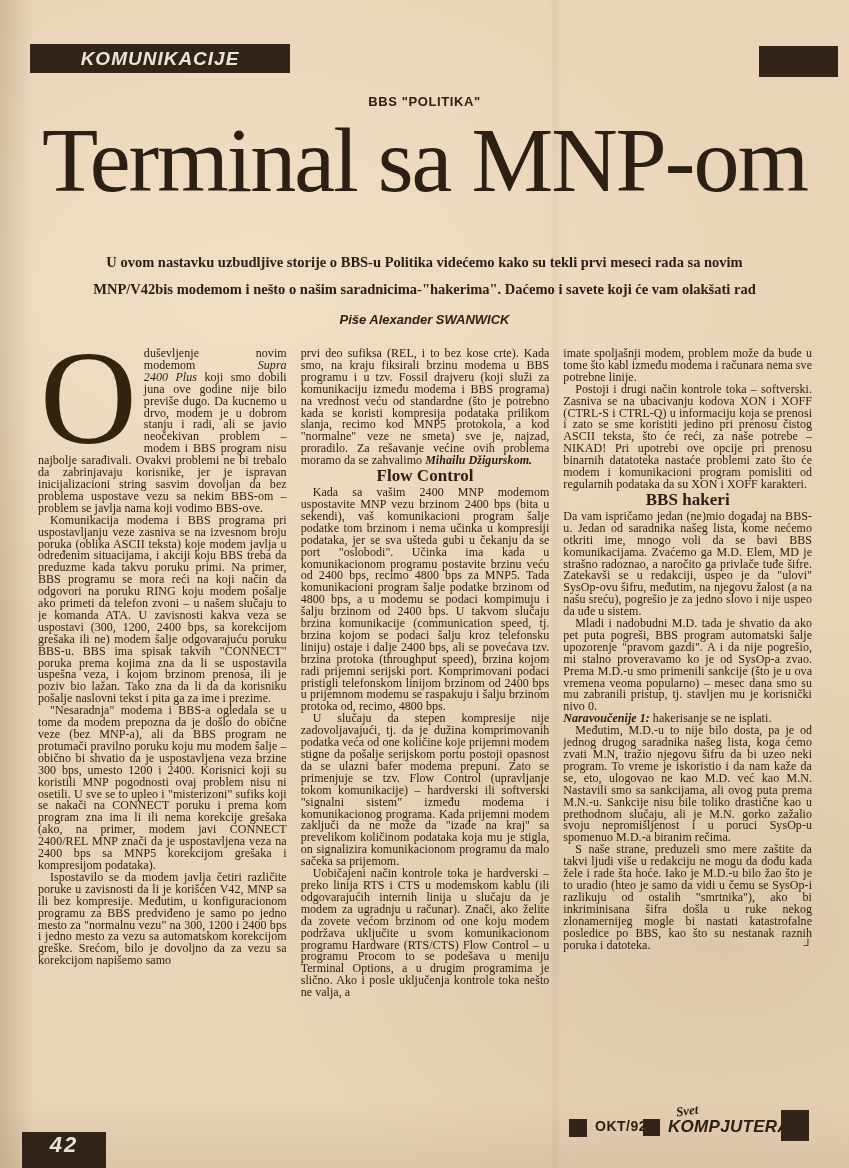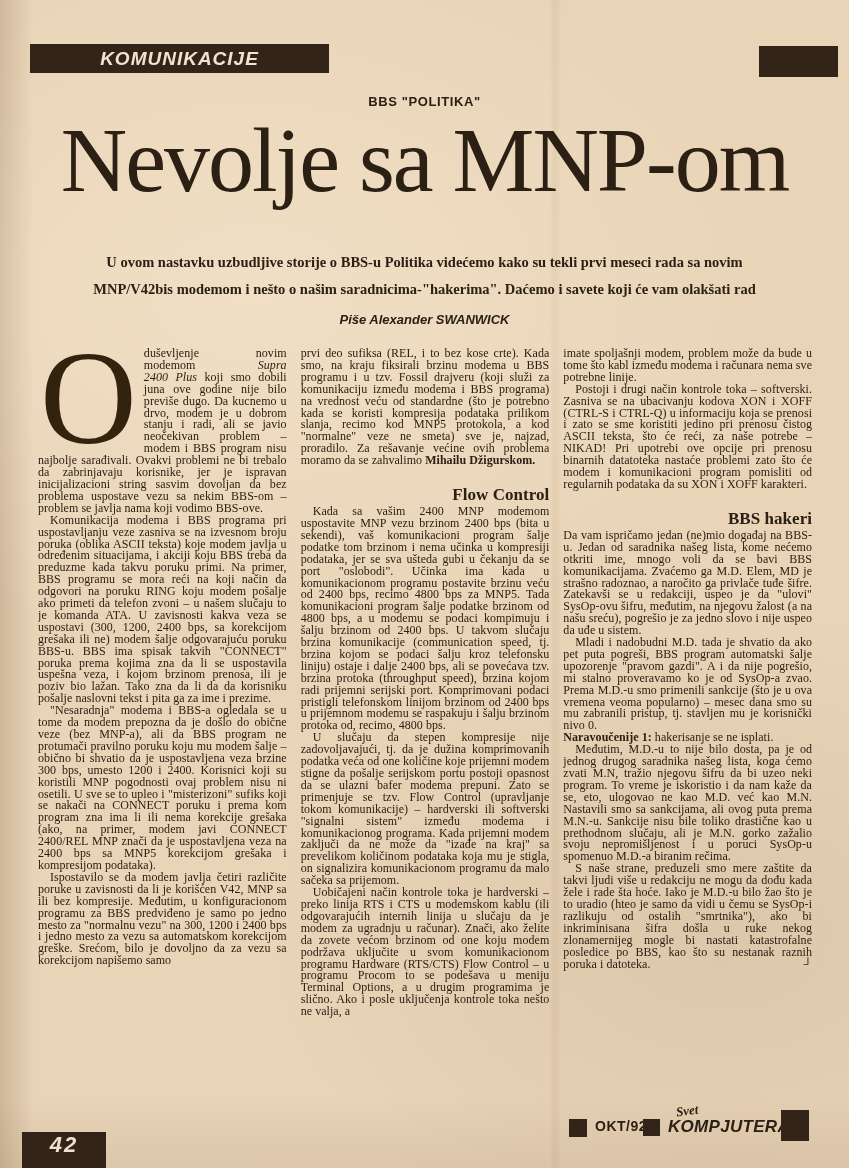--- a/index.html
+++ b/index.html
@@ -7,43 +7,43 @@
     position:relative;width:849px;height:1168px;overflow:hidden;
     background:
       radial-gradient(ellipse 900px 600px at 30% 25%, rgba(255,244,224,0.35), rgba(255,244,224,0) 60%),
       radial-gradient(ellipse 700px 500px at 85% 80%, rgba(120,85,55,0.10), rgba(120,85,55,0) 65%),
       linear-gradient(90deg, rgba(110,75,45,0.22) 0%, rgba(110,75,45,0) 4%),
       linear-gradient(90deg, rgba(110,75,45,0) 64.8%, rgba(110,75,45,0.08) 65.3%, rgba(110,75,45,0) 66.2%),
       linear-gradient(0deg, rgba(110,75,45,0.10) 0%, rgba(110,75,45,0) 6%),
       #e9d4b7;
     font-family:"Liberation Serif", serif;color:#2c2014;
   }
-  .section-bar{position:absolute;left:30px;top:44px;width:299px;height:29px;background:#33241a;
+  .section-bar{position:absolute;left:30px;top:44px;width:260px;height:29px;background:#33241a;
     display:flex;align-items:center;justify-content:center;}
   .section-bar span{font-family:"Liberation Sans", sans-serif;font-style:italic;font-weight:bold;
     font-size:19px;letter-spacing:1px;color:#f1e4cf;}
   .corner-box{position:absolute;left:759px;top:46px;width:79px;height:31px;background:#33241a;}
   .kicker{position:absolute;left:0;top:94px;width:100%;text-align:center;
     font-family:"Liberation Sans", sans-serif;font-weight:bold;font-size:13px;letter-spacing:0.6px;}
   .headline{position:absolute;left:0;top:112px;width:100%;text-align:center;
     font-size:92px;font-weight:400;letter-spacing:-2px;line-height:1.05;}
   .standfirst{position:absolute;left:74px;top:249px;width:701px;text-align:center;
     font-weight:bold;font-size:14.5px;line-height:27px;}
   .byline{position:absolute;left:0;top:312px;width:100%;text-align:center;
     font-family:"Liberation Sans", sans-serif;font-style:italic;font-weight:bold;font-size:13px;}
   .columns{position:absolute;left:38px;top:348px;width:774px;height:760px;
     display:flex;gap:14px;overflow:hidden;}
   .col{flex:1 1 0;overflow:hidden;text-align:justify;
     font-size:12px;line-height:11.9px;letter-spacing:0.05px;}
   .col p{margin:0;}
   .col p.indent{text-indent:12px;}
   .dropcap{float:left;font-size:134px;line-height:94px;padding:3px 7px 0 2px;color:#32230f;}
-  .subhead{font-size:17px;font-weight:bold;margin:19px 0 2px;text-align:right;line-height:18px;}
+  .subhead{font-size:17px;font-weight:bold;margin:0 0 2px;text-align:center;line-height:18px;}
   .it{font-style:italic;margin-left:44px;}
-  .bit{font-weight:bold;margin-top:20px;}
+  .bit{font-style:italic;font-weight:bold;margin-top:20px;}
   .endmark{float:right;font-weight:bold;}
   .footer-pagebox{position:absolute;left:22px;top:1132px;width:84px;height:43px;background:#33241a;
     display:flex;justify-content:center;}
   .footer-pagebox span{font-family:"Liberation Sans", sans-serif;font-weight:bold;font-style:italic;
     font-size:22px;letter-spacing:2px;color:#efe2cd;}
   .sq{position:absolute;background:#33241a;}
   .sq1{left:569px;top:1119px;width:18px;height:18px;}
   .sq2{left:643px;top:1119px;width:17px;height:17px;}
   .sq3{left:781px;top:1110px;width:28px;height:31px;}
   .issue{position:absolute;left:595px;top:1118px;font-family:"Liberation Sans", sans-serif;
@@ -58,21 +58,21 @@
 
 <div class="page">
 
   <div class="section-bar">
     <span>KOMUNIKACIJE</span>
   </div>
   <div class="corner-box"></div>
 
   <div class="kicker">BBS "POLITIKA"</div>
 
-  <div class="headline">Nevolje sa MNP-om</div>
+  <div class="headline">Terminal sa MNP-om</div>
 
   <div class="standfirst">U ovom nastavku uzbudljive storije o BBS-u Politika videćemo kako su tekli prvi meseci rada sa novim MNP/V42bis modemom i nešto o našim saradnicima-"hakerima". Daćemo i savete koji će vam olakšati rad</div>
 
   <div class="byline">Piše Alexander SWANWICK</div>
 
   <div class="columns">
     <div class="col">
         <p class=""><span class="dropcap">O</span><span>duševljenje novim modemom </span><span class="it">Supra 2400 Plus</span><span> koji smo dobili juna ove godine nije bilo previše dugo. Da kucnemo u drvo, modem je u dobrom stanju i radi, ali se javio neočekivan problem – modem i BBS program nisu najbolje sarađivali. Ovakvi problemi ne bi trebalo da zabrinjavaju korisnike, jer je ispravan inicijalizacioni string sasvim dovoljan da bez problema uspostave vezu sa nekim BBS-om – problem se javlja nama koji vodimo BBS-ove.</span></p>
         <p class="indent"><span>Komunikacija modema i BBS programa pri uspostavljanju veze zasniva se na izvesnom broju poruka (oblika ASCII teksta) koje modem javlja u određenim situacijama, i akciji koju BBS treba da preduzme kada takvu poruku primi. Na primer, BBS programu se mora reći na koji način da odgovori na poruku RING koju modem pošalje ako primeti da telefon zvoni – u našem slučaju to je komanda ATA. U zavisnosti kakva veza se uspostavi (300, 1200, 2400 bps, sa korekcijom grešaka ili ne) modem šalje odgovarajuću poruku BBS-u. BBS ima spisak takvih "CONNECT" poruka prema kojima zna da li se uspostavila uspešna veza, i kojom brzinom prenosa, ili je poziv bio lažan. Tako zna da li da da korisniku pošalje naslovni tekst i pita ga za ime i prezime.</span></p>
         <p class="indent"><span>"Nesaradnja" modema i BBS-a ogledala se u tome da modem prepozna da je došlo do obične veze (bez MNP-a), ali da BBS program ne protumači pravilno poruku koju mu modem šalje – obično bi shvatio da je uspostavljena veza brzine 300 bps, umesto 1200 i 2400. Korisnici koji su koristili MNP pogodnosti ovaj problem nisu ni osetili. U sve se to upleo i "misterizoni" sufiks koji se nakači na CONNECT poruku i prema kom program zna ima li ili nema korekcije grešaka (ako, na primer, modem javi CONNECT 2400/REL MNP znači da je uspostavljena veza na 2400 bps sa MNP5 korekcijom grešaka i kompresijom podataka).</span></p>

